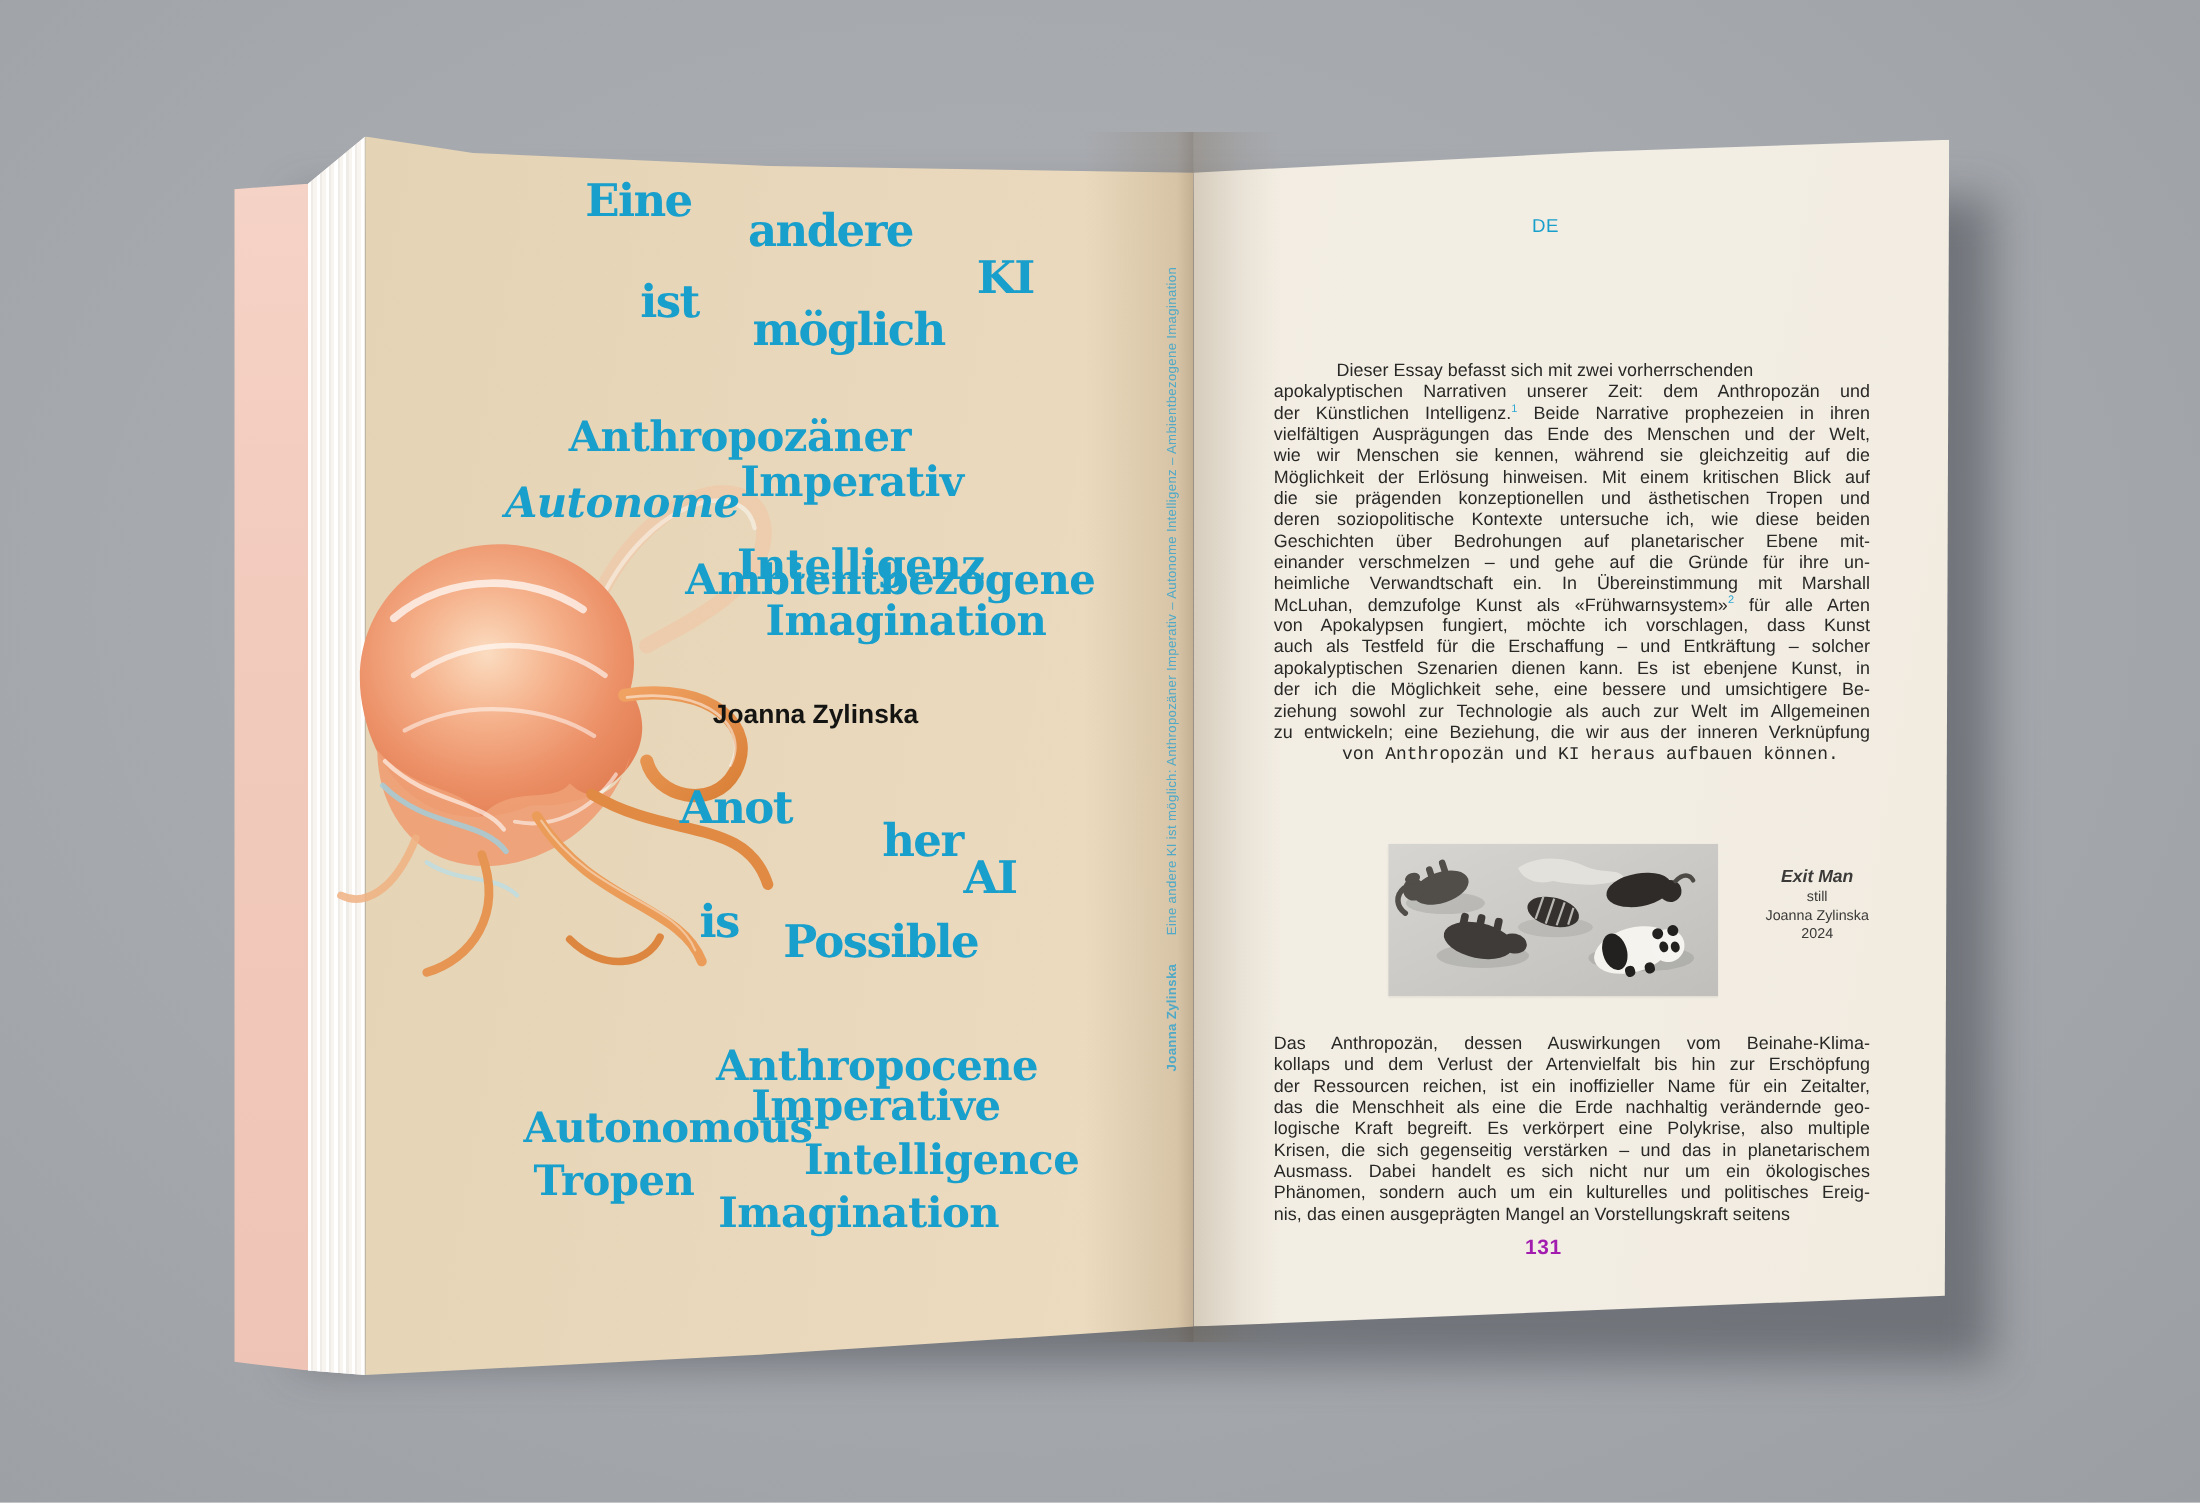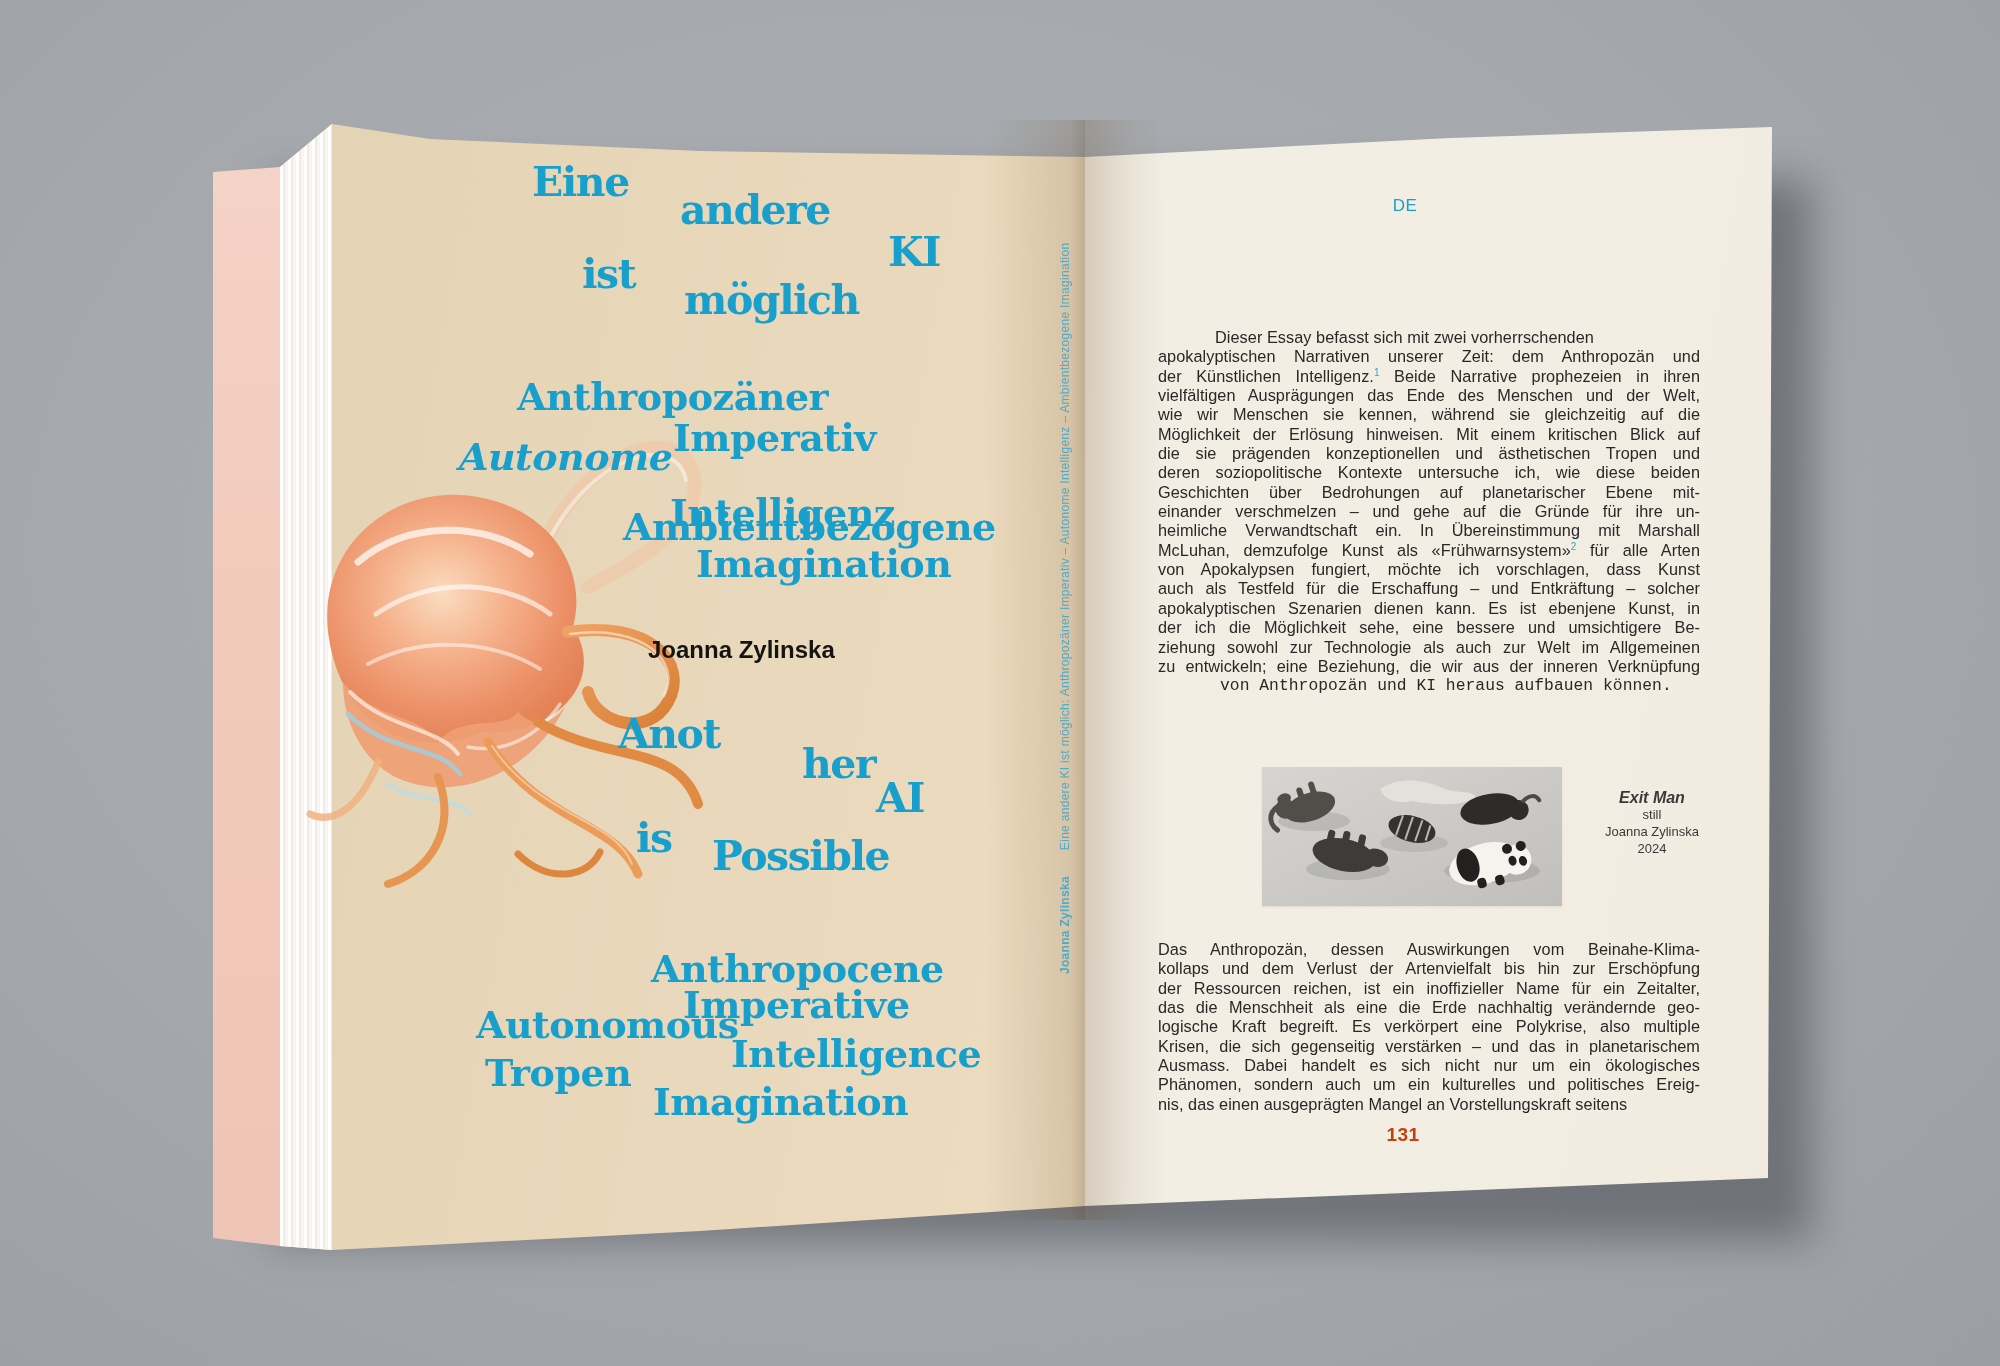--- a/index.html
+++ b/index.html
@@ -76,21 +76,21 @@
   sup.fn{color:#2aa7d2;font-size:10px;line-height:0;vertical-align:super;}
 
   .photo-frame{position:absolute;z-index:6;left:1262px;top:767px;width:300px;height:139px;box-shadow:0 1px 2px rgba(0,0,0,.08);}
   .caption{
     position:absolute;z-index:6;left:1582px;top:789px;width:140px;
     text-align:center;color:#3b3a38;font-size:13px;line-height:17px;
   }
   .caption .cap-title{font-weight:bold;font-style:italic;font-size:16px;}
   .page-number{
     position:absolute;z-index:6;left:1363px;top:1124px;width:80px;text-align:center;
-    font-weight:bold;font-size:19px;color:#c2410c;letter-spacing:.5px;
+    font-weight:bold;font-size:19px;color:#a21caf;letter-spacing:.5px;
   }
 
   .spine-text{
     position:absolute;z-index:6;left:1058px;top:268px;width:28px;height:706px;
     writing-mode:vertical-rl;transform:rotate(180deg);
     color:#4fa9c7;font-size:12px;letter-spacing:.3px;white-space:nowrap;
   }
   .spine-text .spine-author{font-weight:bold;margin-bottom:26px;}
 
   .jellyfish{position:absolute;z-index:5;left:288px;top:382px;width:430px;height:520px;}

